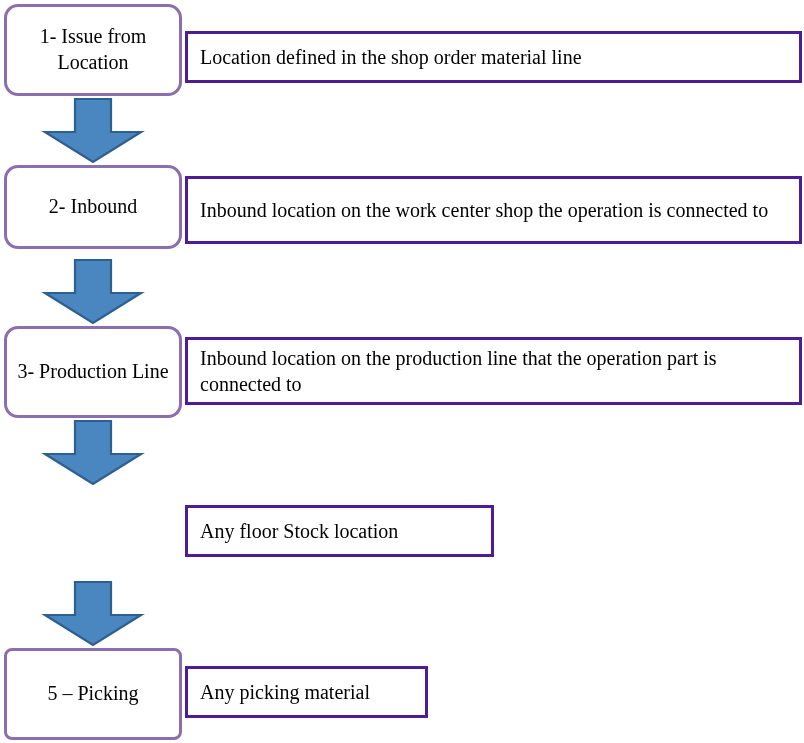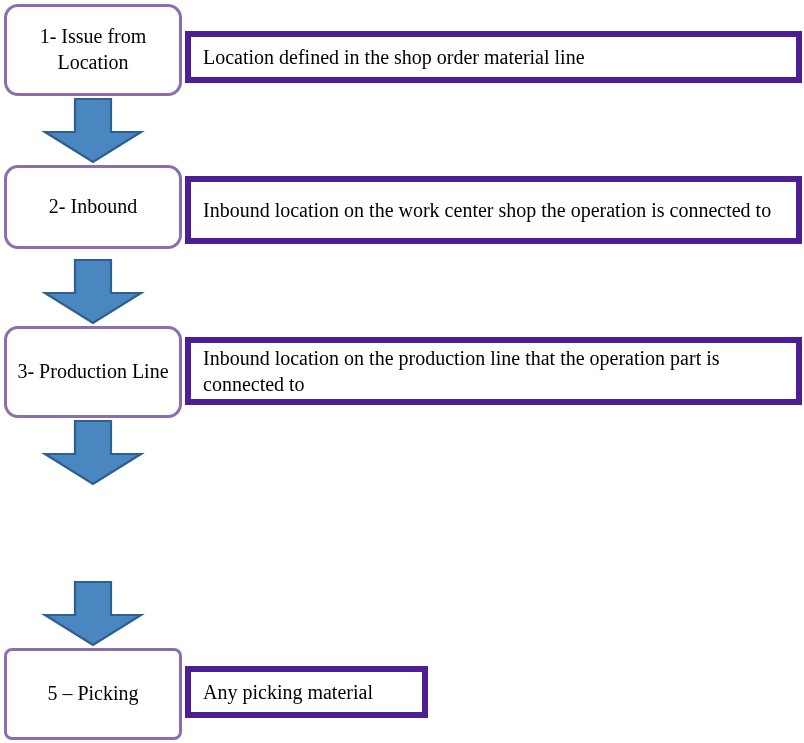--- a/index.html
+++ b/index.html
@@ -42,21 +42,21 @@
   .step-box .step-label {
     display: block;
     width: 100%;
   }
 
   
   .desc-box {
     position: absolute;
     box-sizing: border-box;
     background: #ffffff;
-    border: 6px solid #4c1d95;
+    border: 3px solid #4c1d95;
     display: flex;
     align-items: center;
     text-align: left;
     color: #000000;
     font-size: 20px;
     line-height: 1.3;
     padding: 4px 12px;
     z-index: 1;
   }
   .desc-box .desc-text {
@@ -112,20 +112,23 @@
   <div class="desc-box" style="left:185px; top:337px; width:617px; height:68px;">
     <span class="desc-text">Inbound location on the production line that the operation part is connected to</span>
   </div>
 
   <div class="arrow" style="left:38px; top:420px; width:110px; height:66px;">
     <svg viewBox="0 0 110 66" preserveAspectRatio="none" aria-hidden="true">
       <polygon points="37,1 73,1 73,34 103,34 55,64 7,34 37,34" fill="#4A86BF" stroke="#2E5F91" stroke-width="2.2" stroke-linejoin="miter"></polygon>
     </svg>
   </div>
 
+  <div class="desc-box" style="left:185px; top:505px; width:309px; height:52px;">
+    <span class="desc-text">Any floor Stock location</span>
+  </div>
 
   <div class="arrow" style="left:38px; top:581px; width:110px; height:66px;">
     <svg viewBox="0 0 110 66" preserveAspectRatio="none" aria-hidden="true">
       <polygon points="37,1 73,1 73,34 103,34 55,64 7,34 37,34" fill="#4A86BF" stroke="#2E5F91" stroke-width="2.2" stroke-linejoin="miter"></polygon>
     </svg>
   </div>
 
   <div class="step-box" style="left:4px; top:648px; width:178px; height:92px;border-radius:8px;">
     <span class="step-label">5 – Picking</span>
   </div>

